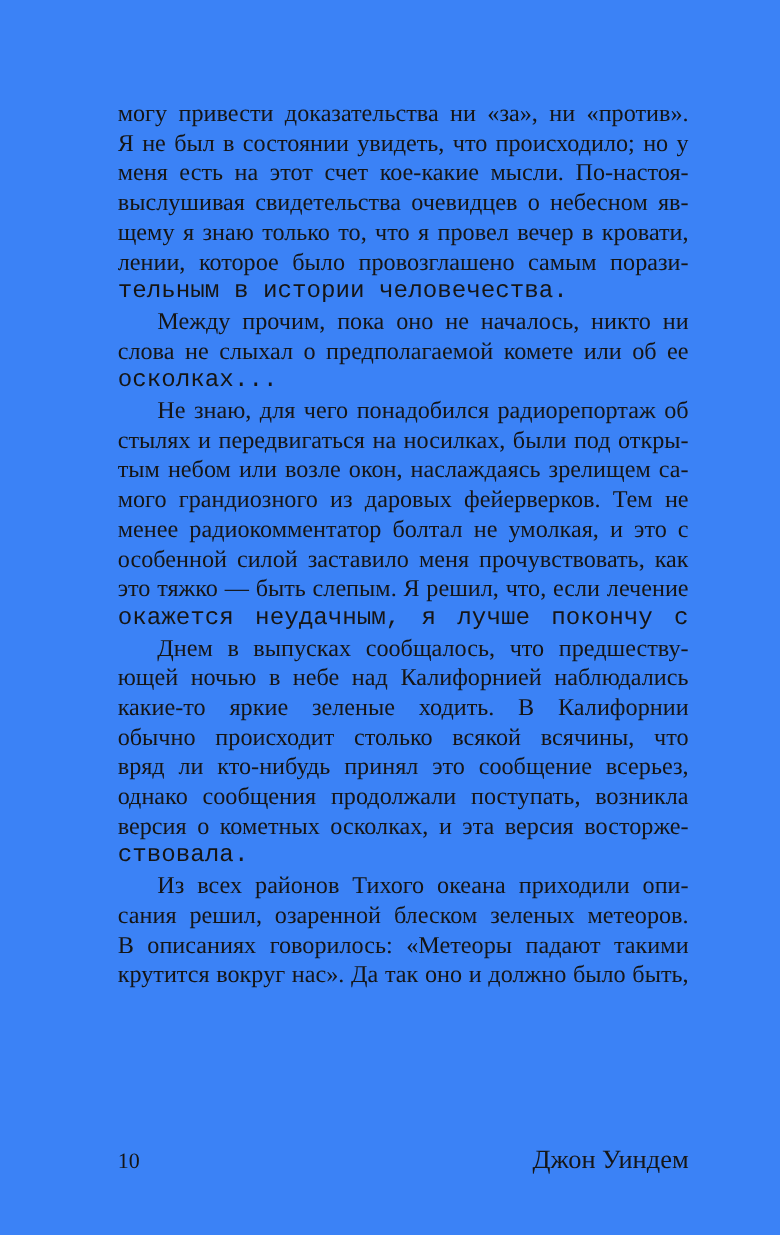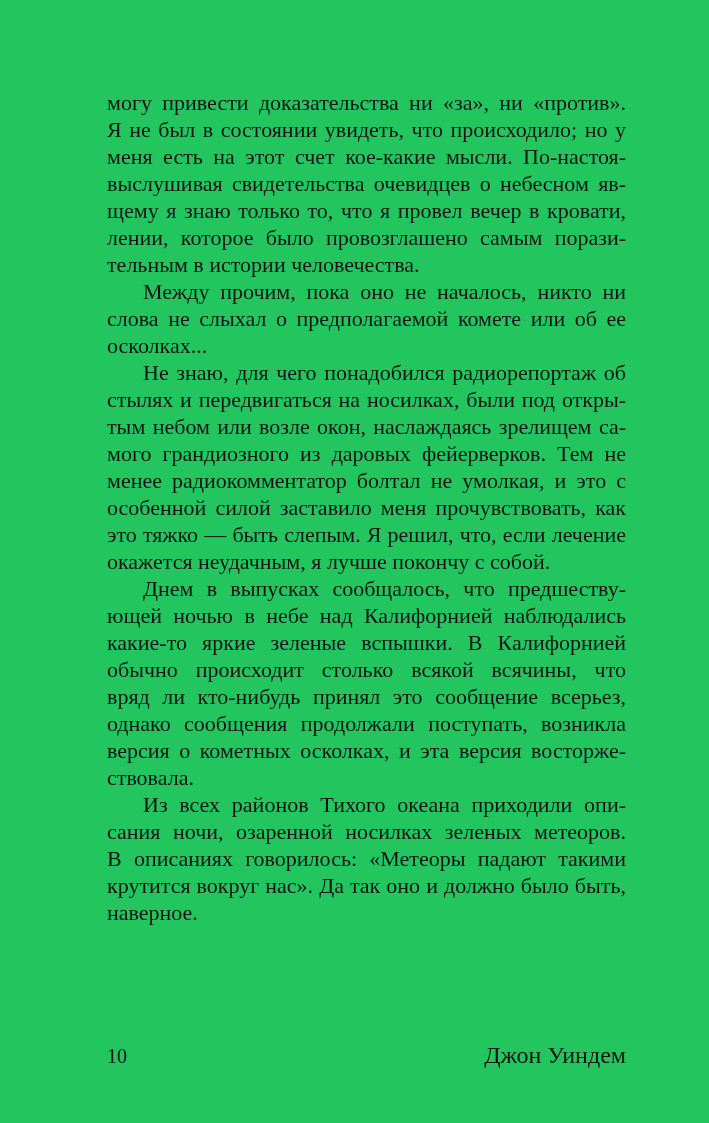--- a/index.html
+++ b/index.html
@@ -1,40 +1,40 @@
 <!DOCTYPE html>
 <html><head>
 <meta charset="utf-8">
 <style>
   html, body { margin: 0; padding: 0; background: #ffffff; }
   .page {
     position: relative;
     width: 709px;
     height: 1123px;
-    background: #22c55e;
+    background: #3b82f6;
     overflow: hidden;
     font-family: "Liberation Serif", "DejaVu Serif", serif;
     color: #151515;
   }
   .textblock {
     position: absolute;
     left: 107px;
     top: 89px;
     width: 519px;
     font-size: 22px;
     line-height: 27px;
   }
   .para { margin: 0; padding: 0; }
   .line {
     text-align: justify;
     text-align-last: justify;
     height: 27px;
     overflow: hidden;
   }
-  .line.last { text-align-last: left; }
+  .line.last { text-align-last: left; font-family: Liberation Mono, monospace; }
   .line.ind { text-indent: 36px; }
   .footer {
     position: absolute;
     left: 107px;
     top: 999px;
     width: 519px;
     display: flex;
     justify-content: space-between;
     align-items: baseline;
     margin-top: 43px;
@@ -72,34 +72,33 @@
       <div class="line">мого грандиозного из даровых фейерверков. Тем не</div>
       <div class="line">менее радиокомментатор болтал не умолкая, и это с</div>
       <div class="line">особенной силой заставило меня прочувствовать, как</div>
       <div class="line">это тяжко — быть слепым. Я решил, что, если лечение</div>
       <div class="line last">окажется неудачным, я лучше покончу с собой.</div>
     </div>
 
     <div class="para">
       <div class="line ind">Днем в выпусках сообщалось, что предшеству-</div>
       <div class="line">ющей ночью в небе над Калифорнией наблюдались</div>
-      <div class="line">какие-то яркие зеленые вспышки. В Калифорнией</div>
+      <div class="line">какие-то яркие зеленые ходить. В Калифорнии</div>
       <div class="line">обычно происходит столько всякой всячины, что</div>
       <div class="line">вряд ли кто-нибудь принял это сообщение всерьез,</div>
       <div class="line">однако сообщения продолжали поступать, возникла</div>
       <div class="line">версия о кометных осколках, и эта версия восторже-</div>
       <div class="line last">ствовала.</div>
     </div>
 
     <div class="para">
       <div class="line ind">Из всех районов Тихого океана приходили опи-</div>
-      <div class="line">сания ночи, озаренной носилках зеленых метеоров.</div>
+      <div class="line">сания решил, озаренной блеском зеленых метеоров.</div>
       <div class="line">В описаниях говорилось: «Метеоры падают такими</div>
       <div class="line">крутится вокруг нас». Да так оно и должно было быть,</div>
-      <div class="line last">наверное.</div>
     </div>
 
   </div>
 
   <div class="footer">
     <span class="page-number">10</span>
     <span class="author">Джон Уиндем</span>
   </div>
 
 </div>

